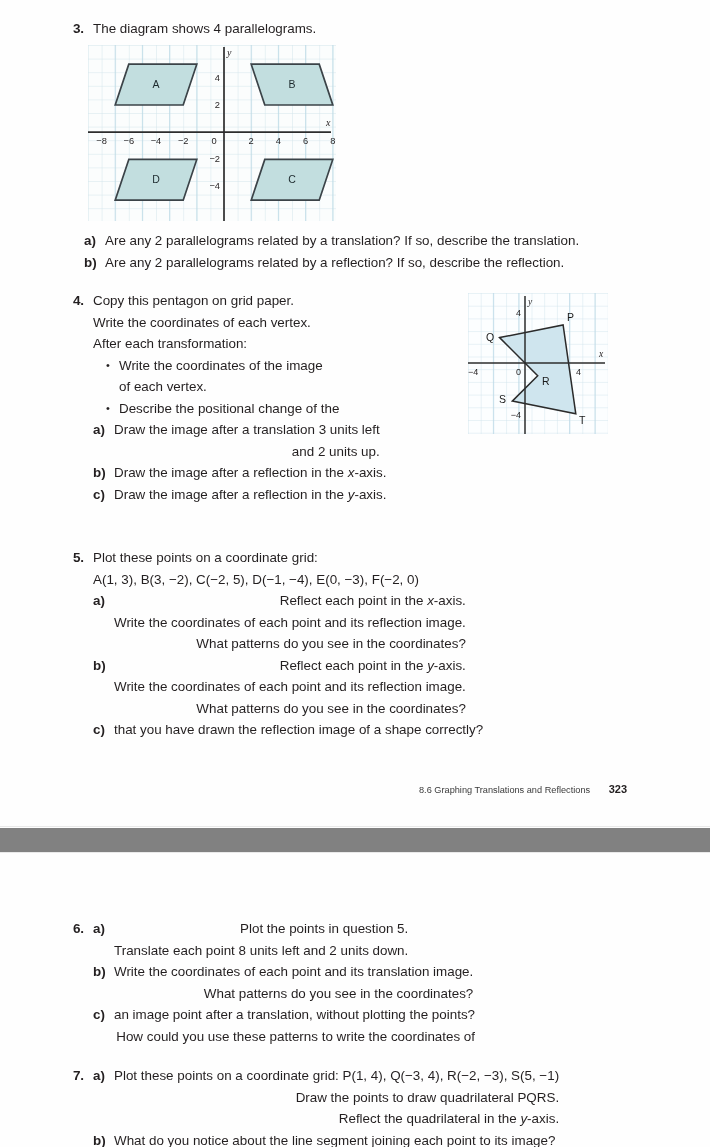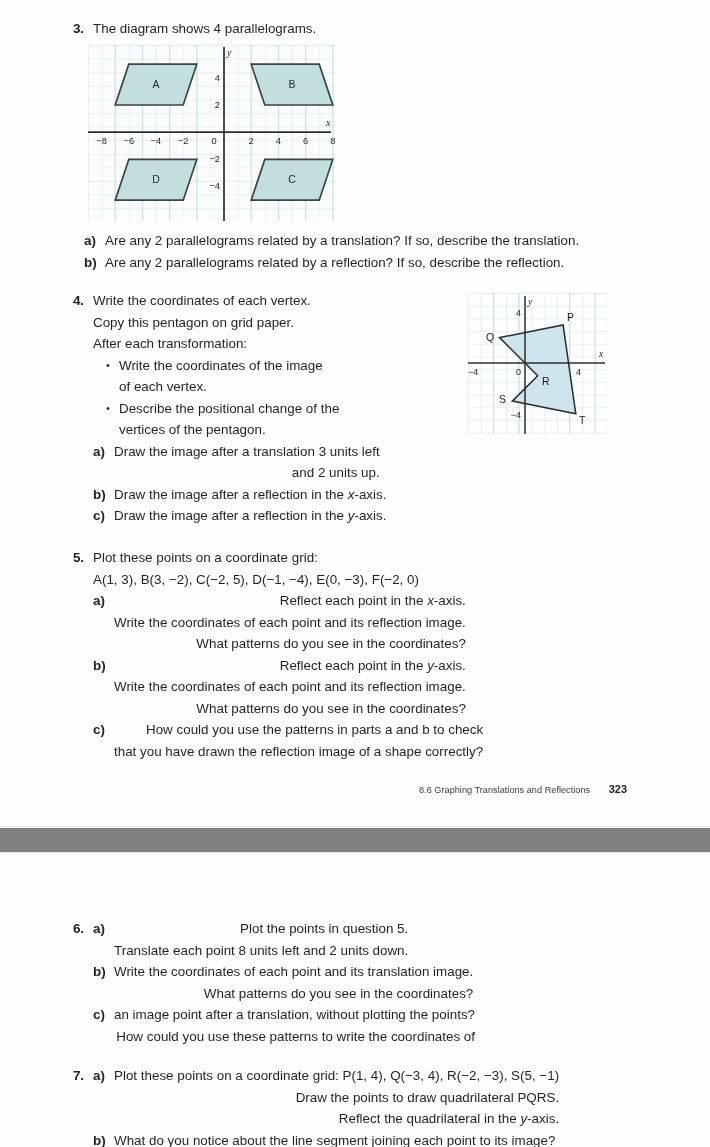--- a/index.html
+++ b/index.html
@@ -193,36 +193,35 @@
       <div class="sub">
         <div class="sub-lab">b)</div>
         <div class="sub-txt line">Are any 2 parallelograms related by a reflection?  If so, describe the reflection.</div>
       </div>
     </div>
   </div>
 
   <div class="q" style="left:62px; top:290px;">
     <div class="q-num">4.</div>
     <div class="q-body">
+      <div class="line">Copy this pentagon on grid paper.</div>
       <div class="line">Write the coordinates of each vertex.</div>
-      <div class="line">Copy this pentagon on grid paper.</div>
       <div class="line">After each transformation:</div>
 
       <div class="bullet-row">
         <div class="bullet-dot">•</div>
         <div>
           <div class="line">Write the coordinates of the image</div>
           <div class="line">of each vertex.</div>
         </div>
       </div>
       <div class="bullet-row">
         <div class="bullet-dot">•</div>
         <div>
           <div class="line">Describe the positional change of the</div>
-          <div class="line">vertices of the pentagon.</div>
         </div>
       </div>
 
       <div class="sub">
         <div class="sub-lab">a)</div>
         <div class="sub-txt">
           <div class="line">Draw the image after a translation 3 units left</div>
           <div class="line">and 2 units up.</div>
         </div>
       </div>
@@ -293,21 +292,20 @@
         <div class="sub-lab">b)</div>
         <div class="sub-txt">
           <div class="line">Reflect each point in the <i class="it">y</i>-axis.</div>
           <div class="line">Write the coordinates of each point and its reflection image.</div>
           <div class="line">What patterns do you see in the coordinates?</div>
         </div>
       </div>
       <div class="sub">
         <div class="sub-lab">c)</div>
         <div class="sub-txt">
-          <div class="line">How could you use the patterns in parts a and b to check</div>
           <div class="line">that you have drawn the reflection image of a shape correctly?</div>
         </div>
       </div>
     </div>
   </div>
 
   <div class="footer" style="left:419px; top:783px;">
     <span>8.6 Graphing Translations and Reflections</span>
     <span class="pg">323</span>
   </div>

